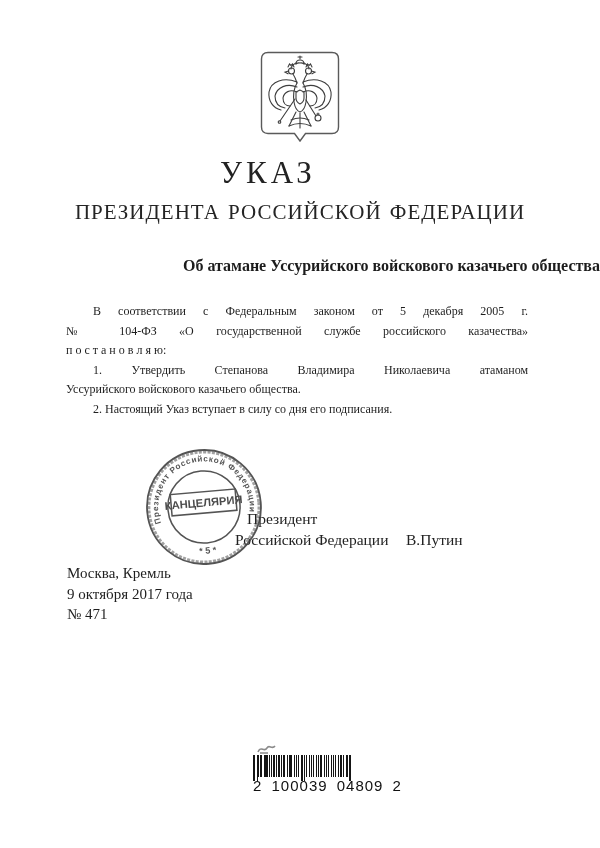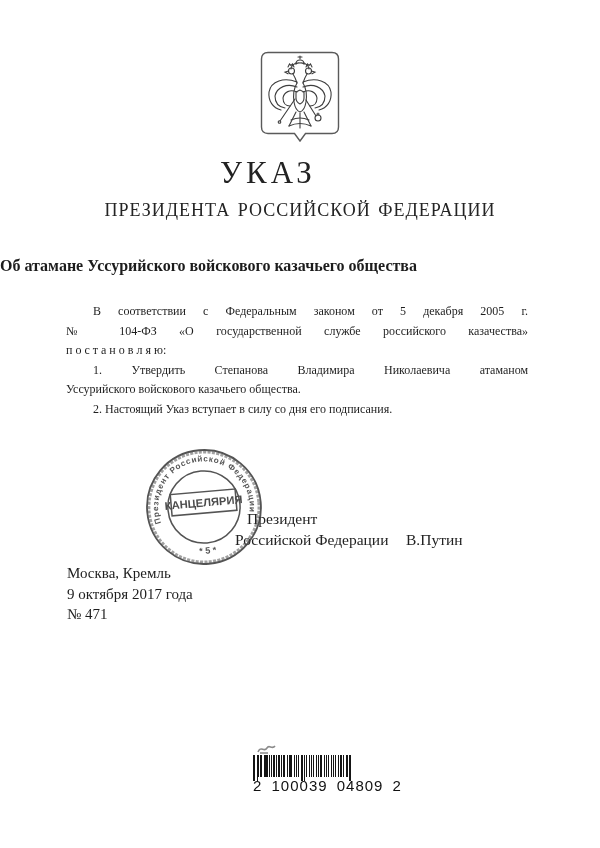--- a/index.html
+++ b/index.html
@@ -10,24 +10,24 @@
   }
   
   .emblem{position:absolute;left:258px;top:50px;width:84px;height:95px;}
   
   .title{
     position:absolute;left:0;top:155px;width:536px;text-align:center;
     font-size:31px;letter-spacing:4px;color:#222;
   }
   .subtitle{
     position:absolute;left:0;top:200px;width:600px;text-align:center;
-    font-size:18px;letter-spacing:1px;word-spacing:2px;color:#242424;
+    font-size:21px;letter-spacing:1px;word-spacing:2px;color:#242424;
   }
   .heading{
-    position:absolute;left:0;top:257px;width:600px;text-align:left;
+    position:absolute;left:0;top:257px;width:600px;text-align:right;
     font-size:16px;font-weight:bold;color:#1c1c1c;
   }
   
   .body-block{position:absolute;left:66px;top:302px;width:462px;font-size:12px;line-height:19.5px;color:#1e1e1e;}
   .bline{white-space:nowrap;}
   .bline.just{white-space:normal;text-align:justify;text-align-last:justify;}
   .bline.ind{padding-left:27px;}
   
   .sig{position:absolute;font-size:15.5px;color:#222;white-space:nowrap;}
   .sig-1{left:247px;top:510px;}

